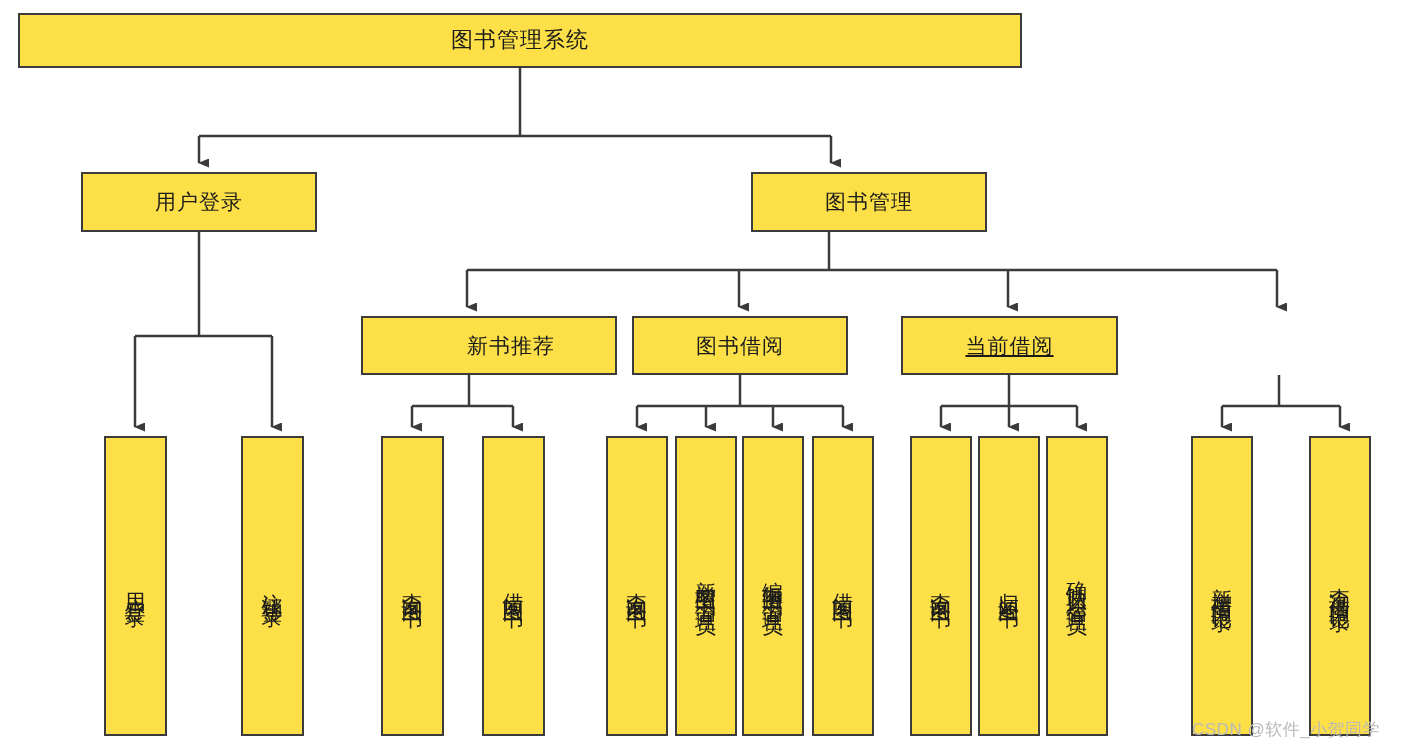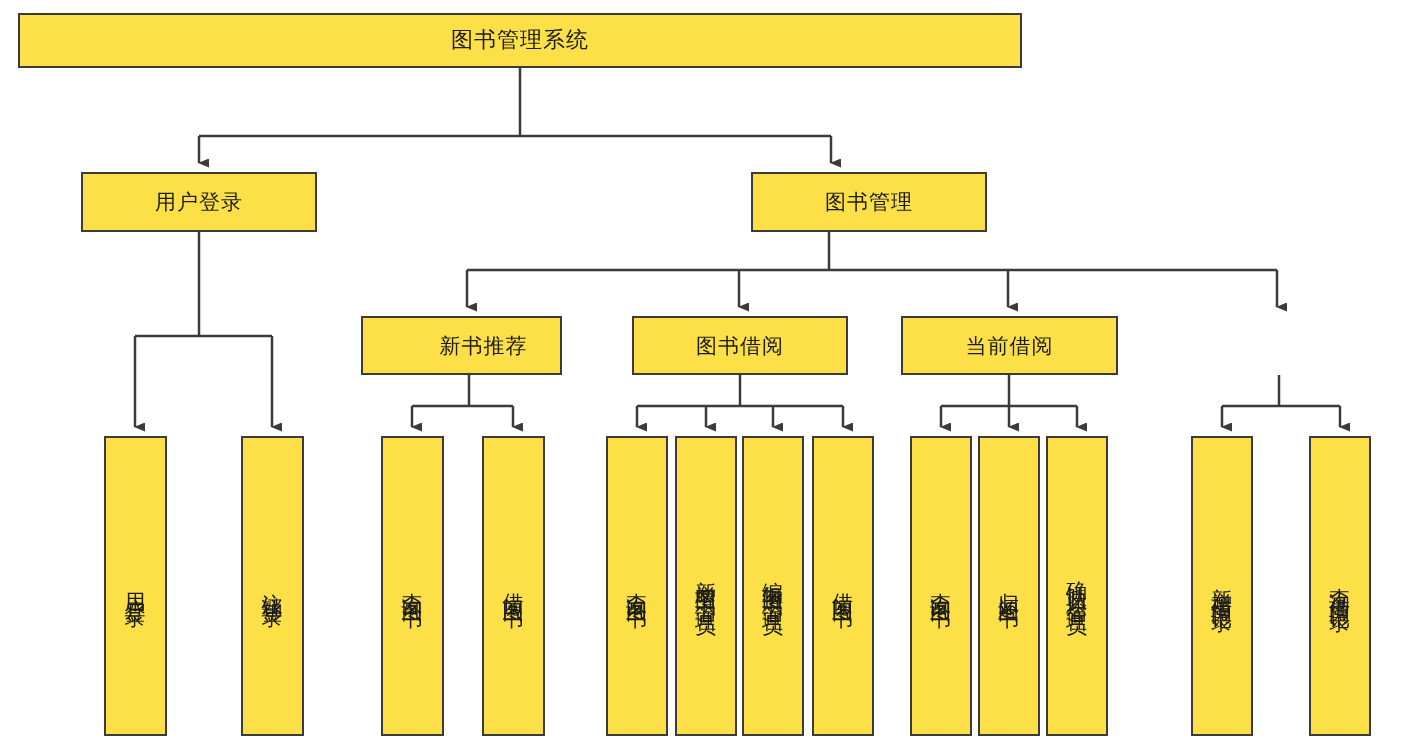--- a/index.html
+++ b/index.html
@@ -128,27 +128,27 @@
     <span class="node-label">图书管理系统</span>
   </div>
 
   <div class="node" style="left:81px; top:172px; width:236px; height:60px;">
     <span class="node-label">用户登录</span>
   </div>
   <div class="node" style="left:711px; top:172px; width:236px; height:60px;margin-left:40px;">
     <span class="node-label">图书管理</span>
   </div>
 
-  <div class="node" style="left:361px; top:316px; width:201px; height:59px;padding-left:44px;">
+  <div class="node" style="left:361px; top:316px; width:256px; height:59px;padding-left:44px;">
     <span class="node-label">新书推荐</span>
   </div>
   <div class="node" style="left:632px; top:316px; width:216px; height:59px;text-align:right;">
     <span class="node-label">图书借阅</span>
   </div>
-  <div class="node" style="left:901px; top:316px; width:217px; height:59px;">
+  <div class="node" style="left:901px; top:316px; width:217px; height:59px;text-decoration:underline;">
     <span class="node-label">当前借阅</span>
   </div>
 
   <div class="node leaf" style="left:104px; top:436px; width:63px; height:300px;">
     <span class="node-label">用户登录</span>
   </div>
   <div class="node leaf" style="left:241px; top:436px; width:63px; height:300px;">
     <span class="node-label">注销登录</span>
   </div>
 
@@ -182,14 +182,15 @@
     <span class="node-label">确认归还（管理员）</span>
   </div>
 
   <div class="node leaf" style="left:1191px; top:436px; width:62px; height:300px;">
     <span class="node-label">新增借阅记录</span>
   </div>
   <div class="node leaf" style="left:1309px; top:436px; width:62px; height:300px;">
     <span class="node-label">查询借阅记录</span>
   </div>
 
+  <div class="watermark" style="left:1192px; top:718px;">CSDN @软件_小贺同学</div>
 
 </div>
 
 </body></html>

